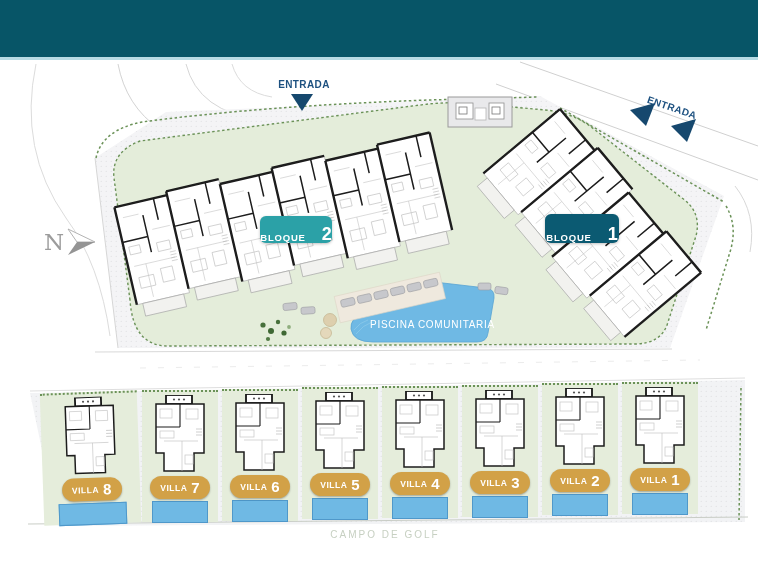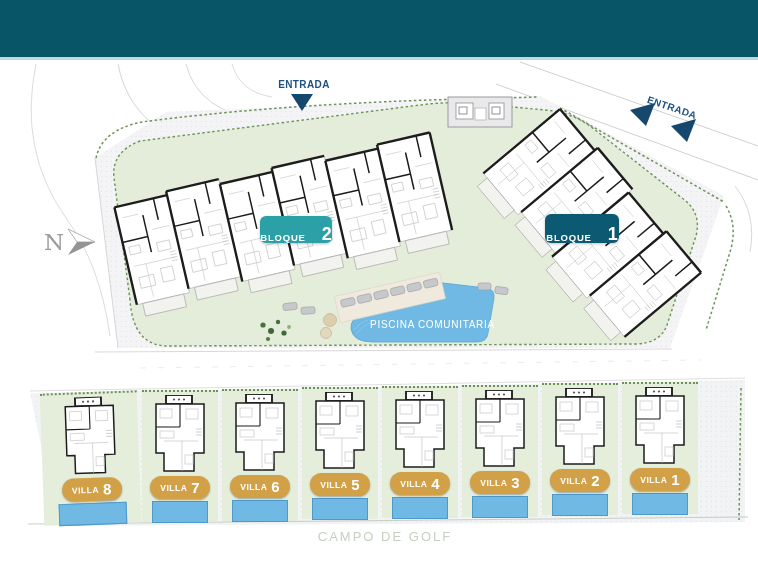--- a/index.html
+++ b/index.html
@@ -64,21 +64,21 @@
   .vname { font-size:8.5px; font-weight:700; letter-spacing:.5px; }
   .vnum  { font-size:15px;  font-weight:700; line-height:1; }
   .vpool {
     position:absolute; top:109px; left:50%; transform:translateX(-50%);
     width:56px; height:22px; background:#6fb9e4; border:1px solid #4f98ca;
   }
   .plot-8 .vpool { width:68px; }
 
   .golf {
     position:absolute; left:295px; top:529px; width:180px; z-index:4;
-    text-align:center; font-size:13px; letter-spacing:2px; color:#c7d0c2;
+    text-align:center; font-size:10px; letter-spacing:2px; color:#c7d0c2;
   }
 </style>
 </head>
 <body>
 
 <div class="canvas">
 
   <div class="topbar"></div>
 
   <div class="map">

